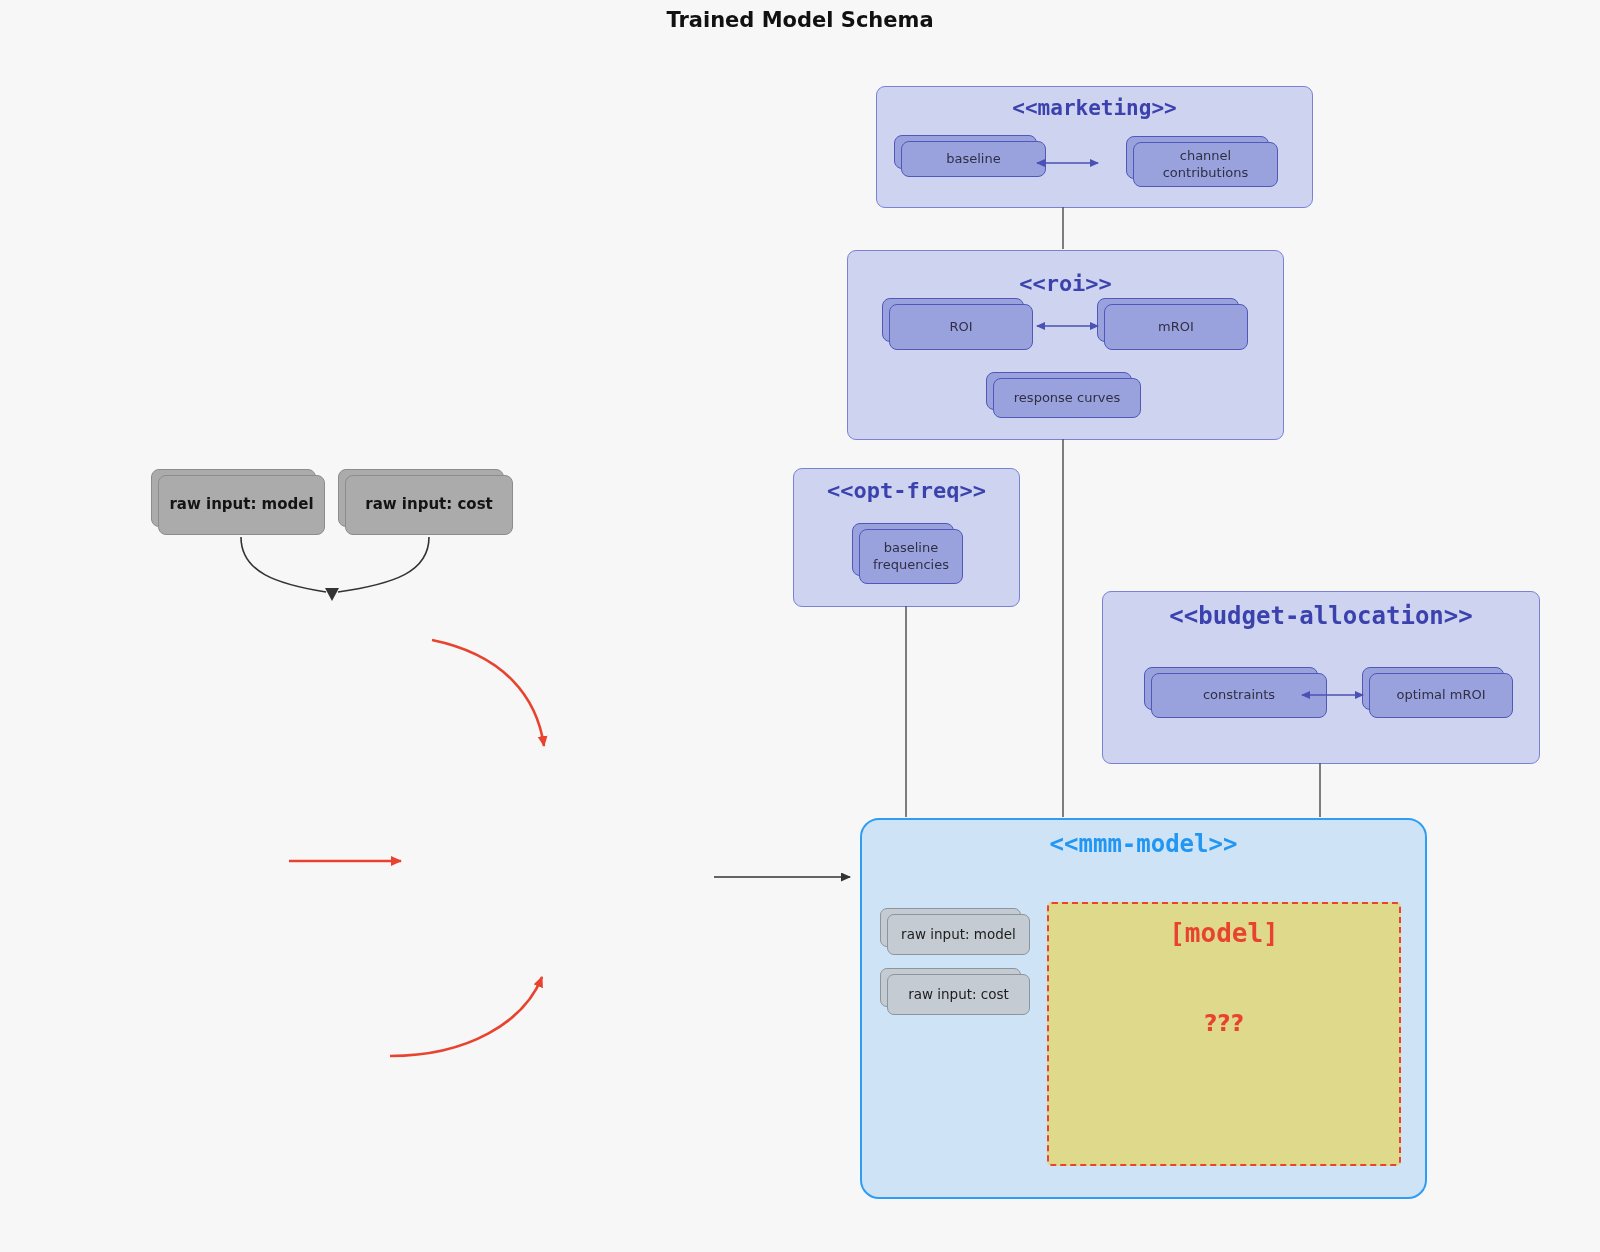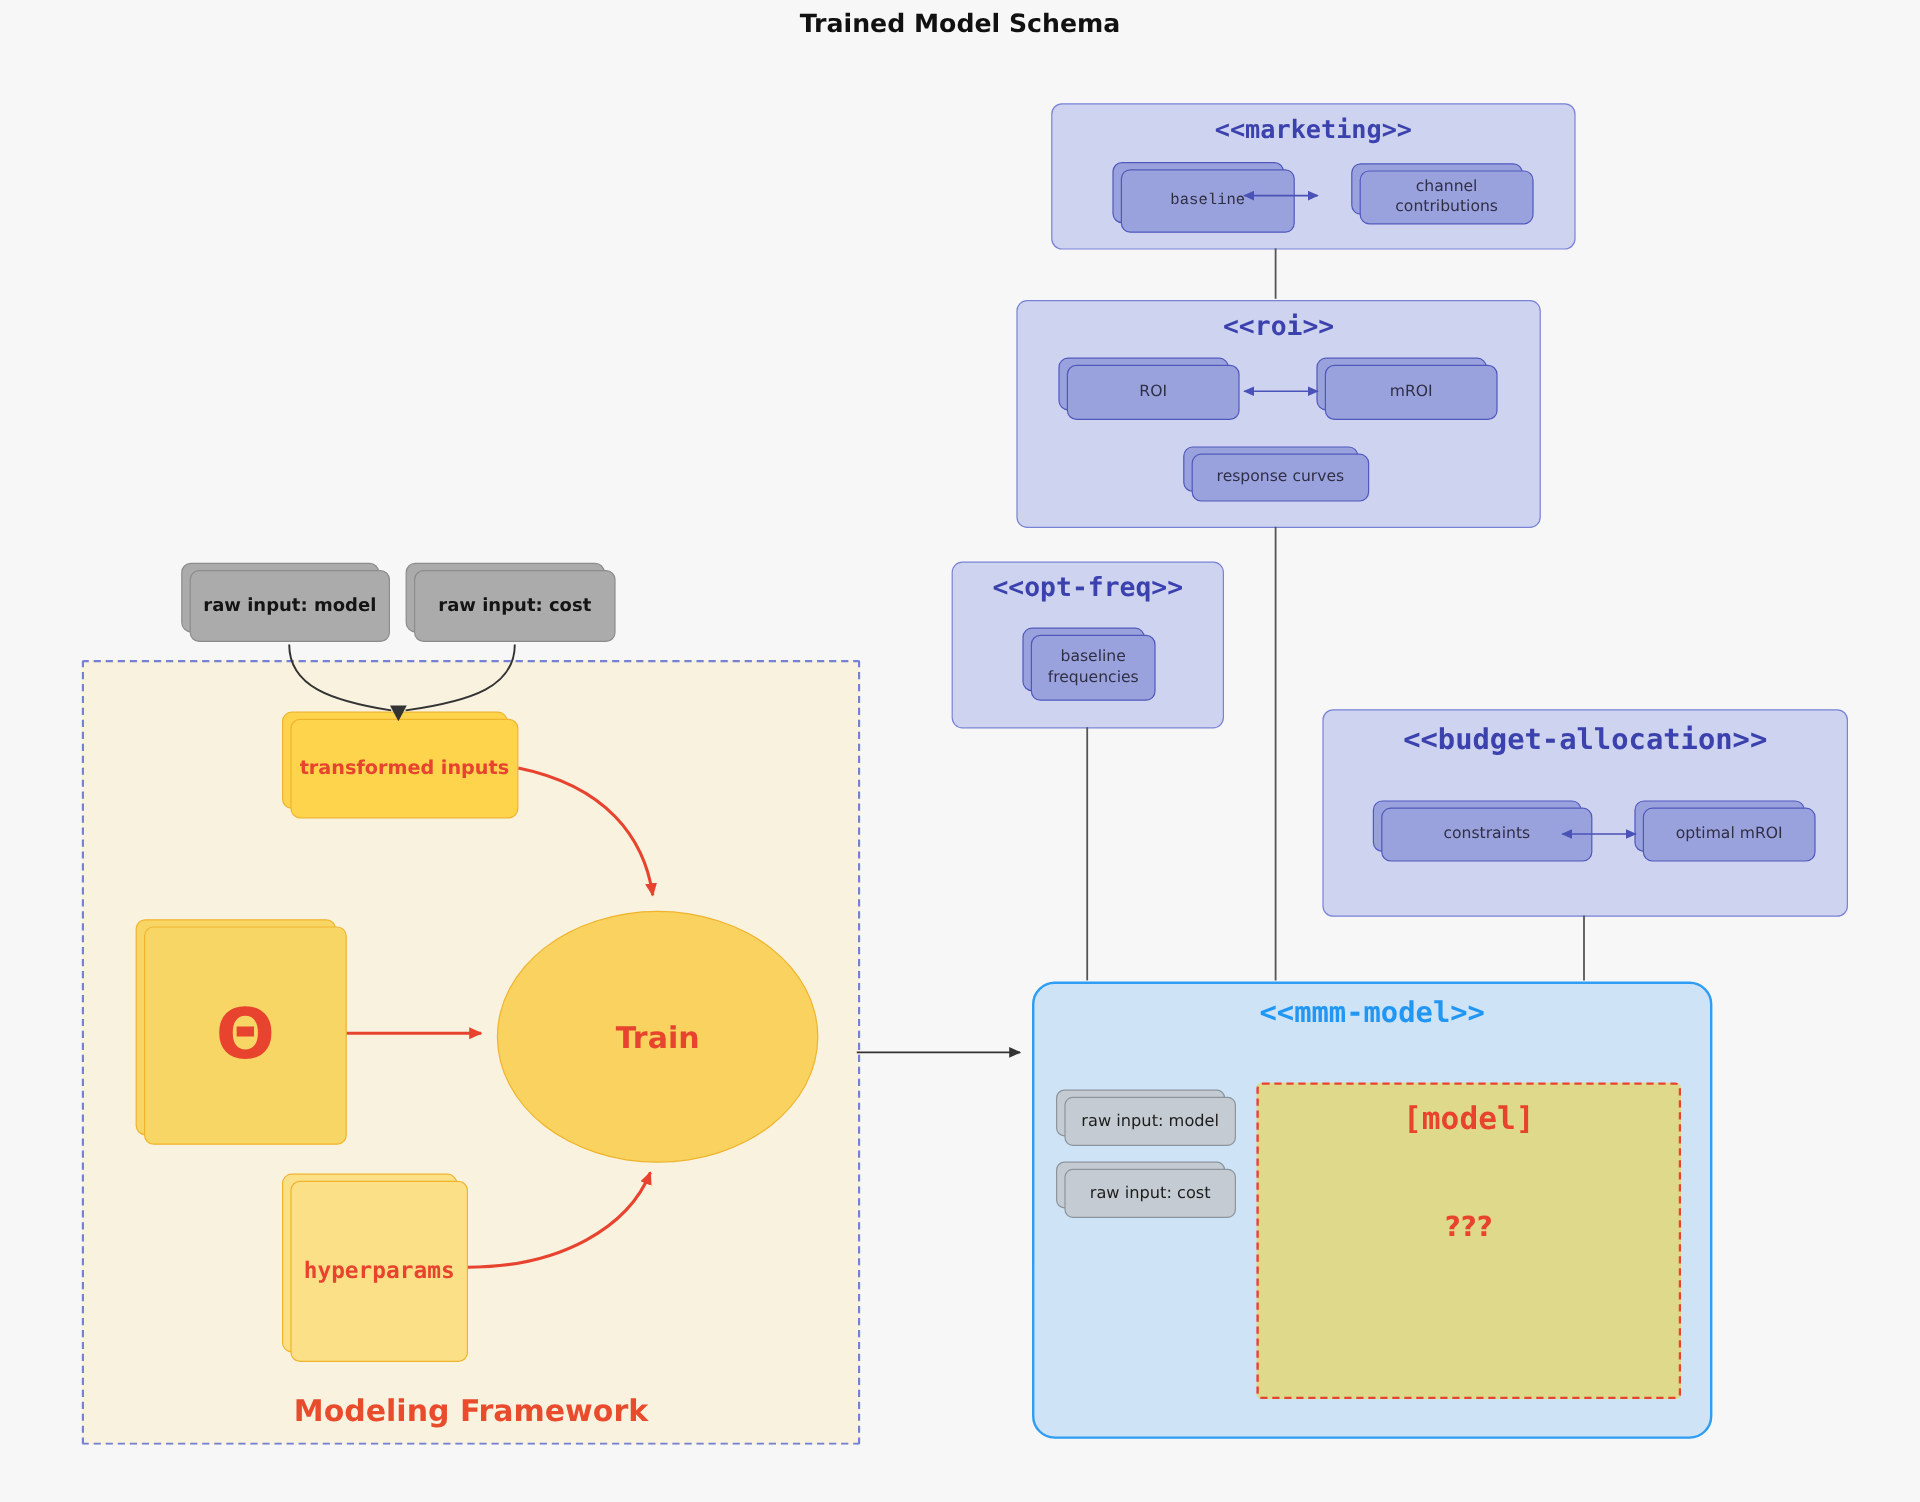--- a/index.html
+++ b/index.html
@@ -78,48 +78,33 @@
 
   <div class="diagram-title">Trained Model Schema</div>
 
   <div class="node gray" style="left:158px;top:475px;width:167px;height:60px;">
     <span>raw input: model</span>
   </div>
   <div class="node gray" style="left:345px;top:475px;width:168px;height:60px;">
     <span>raw input: cost</span>
   </div>
 
-  <div class="framework">
-    <div class="node yellow" style="left:172px;top:47px;width:190px;height:83px;">
-      <span>transformed inputs</span>
-    </div>
-    <div class="node yellow theta" style="left:50px;top:220px;width:169px;height:182px;">
-      <span>Θ</span>
-    </div>
-    <div class="ellipse" style="left:344px;top:207px;width:266px;height:208px;">
-      <span>Train</span>
-    </div>
-    <div class="node yellow hyper" style="left:172px;top:432px;width:148px;height:151px;">
-      <span>hyperparams</span>
-    </div>
-    <div class="framework-label">Modeling Framework</div>
-  </div>
 
   <div class="group purple" style="left:847px;top:86px;width:435px;height:120px;margin-left:29px;">
     <div class="group-title" style="top:9px;font-size:21px;">&lt;&lt;marketing&gt;&gt;</div>
-    <div class="node" style="left:57px;top:54px;width:145px;height:53px;font-family:Liberation Mono, monospace;">
+    <div class="node" style="left:24px;top:54px;width:145px;height:36px;">
       <span>baseline</span>
     </div>
     <div class="node" style="left:256px;top:55px;width:145px;height:45px;">
       <span>channel contributions</span>
     </div>
   </div>
 
   <div class="group purple" style="left:847px;top:250px;width:435px;height:188px;">
-    <div class="group-title" style="top:9px;font-size:22px;">&lt;&lt;roi&gt;&gt;</div>
+    <div class="group-title" style="top:20px;font-size:22px;">&lt;&lt;roi&gt;&gt;</div>
     <div class="node" style="left:41px;top:53px;width:144px;height:46px;">
       <span>ROI</span>
     </div>
     <div class="node" style="left:256px;top:53px;width:144px;height:46px;">
       <span>mROI</span>
     </div>
     <div class="node" style="left:145px;top:127px;width:148px;height:40px;">
       <span>response curves</span>
     </div>
   </div>

